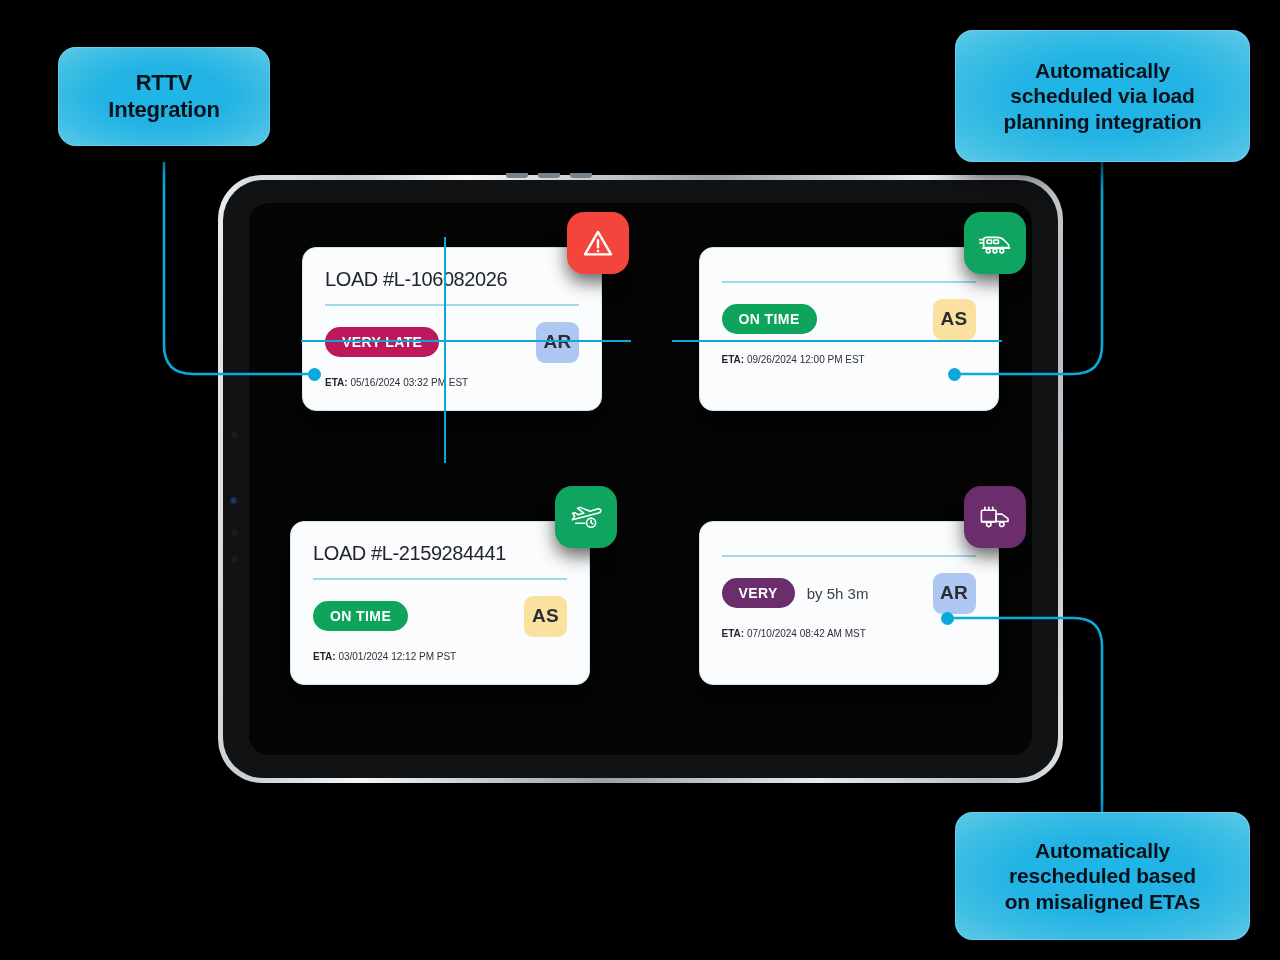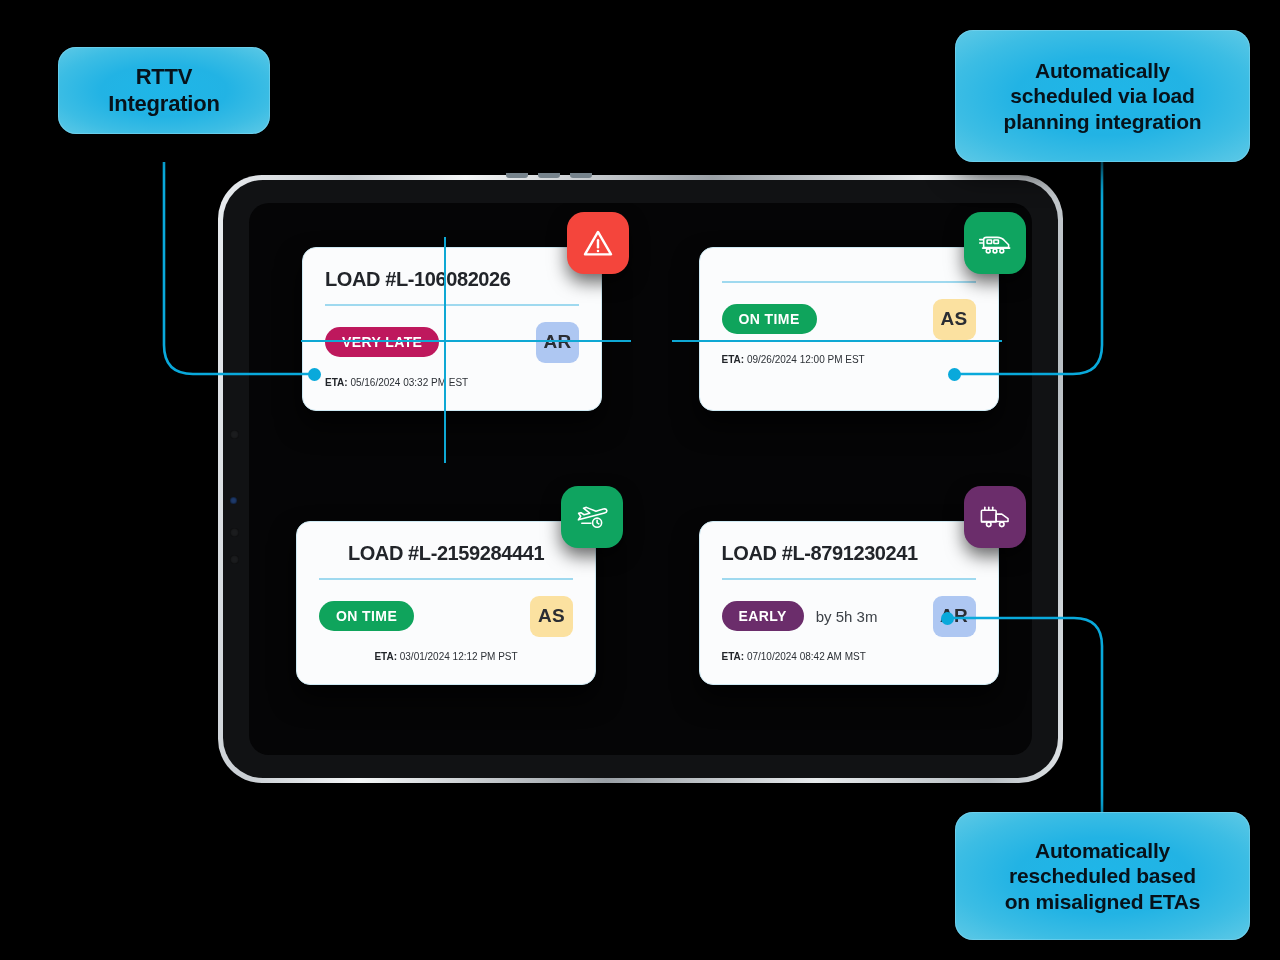--- a/index.html
+++ b/index.html
@@ -23,21 +23,21 @@
     padding: 14px 18px;
     z-index: 40;
   }
   .callout-text {
     color: #07121a;
     font-weight: 800;
     line-height: 1.22;
     letter-spacing: -0.2px;
     white-space: pre-line;
   }
-  #callout-rttv { left: 58px; top: 47px; width: 212px; height: 87px; }
+  #callout-rttv { left: 58px; top: 47px; width: 212px; height: 99px; }
   #callout-rttv .callout-text { font-size: 22px; }
   #callout-sched { left: 955px; top: 30px; width: 295px; height: 132px; }
   #callout-sched .callout-text { font-size: 21px; }
   #callout-resched { left: 955px; top: 812px; width: 295px; height: 128px; }
   #callout-resched .callout-text { font-size: 21px; }
 
   
   #connectors { position: absolute; left: 0; top: 0; width: 1280px; height: 960px; z-index: 35; pointer-events: none; }
 
   
@@ -105,25 +105,25 @@
     position: absolute;
     width: 300px; height: 164px;
     background: #fbfcfd;
     border: 1.5px solid #cfeaf4;
     border-radius: 14px;
     box-shadow: 0 14px 26px rgba(0,0,0,.75);
     padding: 20px 22px 16px 22px;
   }
   #card-1 { left: 53px;  top: 44px; }
   #card-2 { left: 58px;  top: 44px; }
-  #card-3 { left: 47px;  top: 42px; text-align: center; }
+  #card-3 { left: 41px;  top: 42px; }
   #card-4 { left: 58px;  top: 42px; }
 
   .card-title {
-    font-size: 20px; font-weight: 700; color: #22252a;
+    font-size: 20px; font-weight: 400; color: #22252a;
     letter-spacing: -0.4px; white-space: nowrap;
   }
   .card-rule {
     margin-top: 13px; height: 1.5px; background: #9fd9ef; width: 100%;
   }
   .card-mid {
     margin-top: 16px;
     display: flex; align-items: center; gap: 12px;
   }
   .status-pill {
@@ -288,24 +288,23 @@
                   <path d="M16 9.5 H21 L26.5 13.5 V16 H16 Z"></path>
                   <circle cx="9.5" cy="18.5" r="2"></circle>
                   <circle cx="21" cy="18.5" r="2"></circle>
                   <line x1="6" y1="6" x2="6" y2="3.5"></line>
                   <line x1="9.5" y1="6" x2="9.5" y2="3.5"></line>
                   <line x1="13" y1="6" x2="13" y2="3.5"></line>
                   <line x1="3" y1="16.3" x2="7.5" y2="16.3"></line>
                   <line x1="11.5" y1="16.3" x2="16" y2="16.3"></line>
                 </svg>
               </div>
-              <div class="card-title">LOAD #L-8791230241</div>
               <div class="card-rule"></div>
               <div class="card-mid">
-                <span class="status-pill" style="background:#6b2d6b">EARLY</span>
+                <span class="status-pill" style="background:#6b2d6b">VERY</span>
                 <span class="delta-text">by 5h 3m</span>
                 <span class="code-badge" style="background:#aec7f2">AR</span>
               </div>
               <div class="eta-row">
                 <b>ETA:</b>
                 <span class="eta-val">07/10/2024 08:42 AM MST</span>
               </div>
             </div>
           </div>
 

